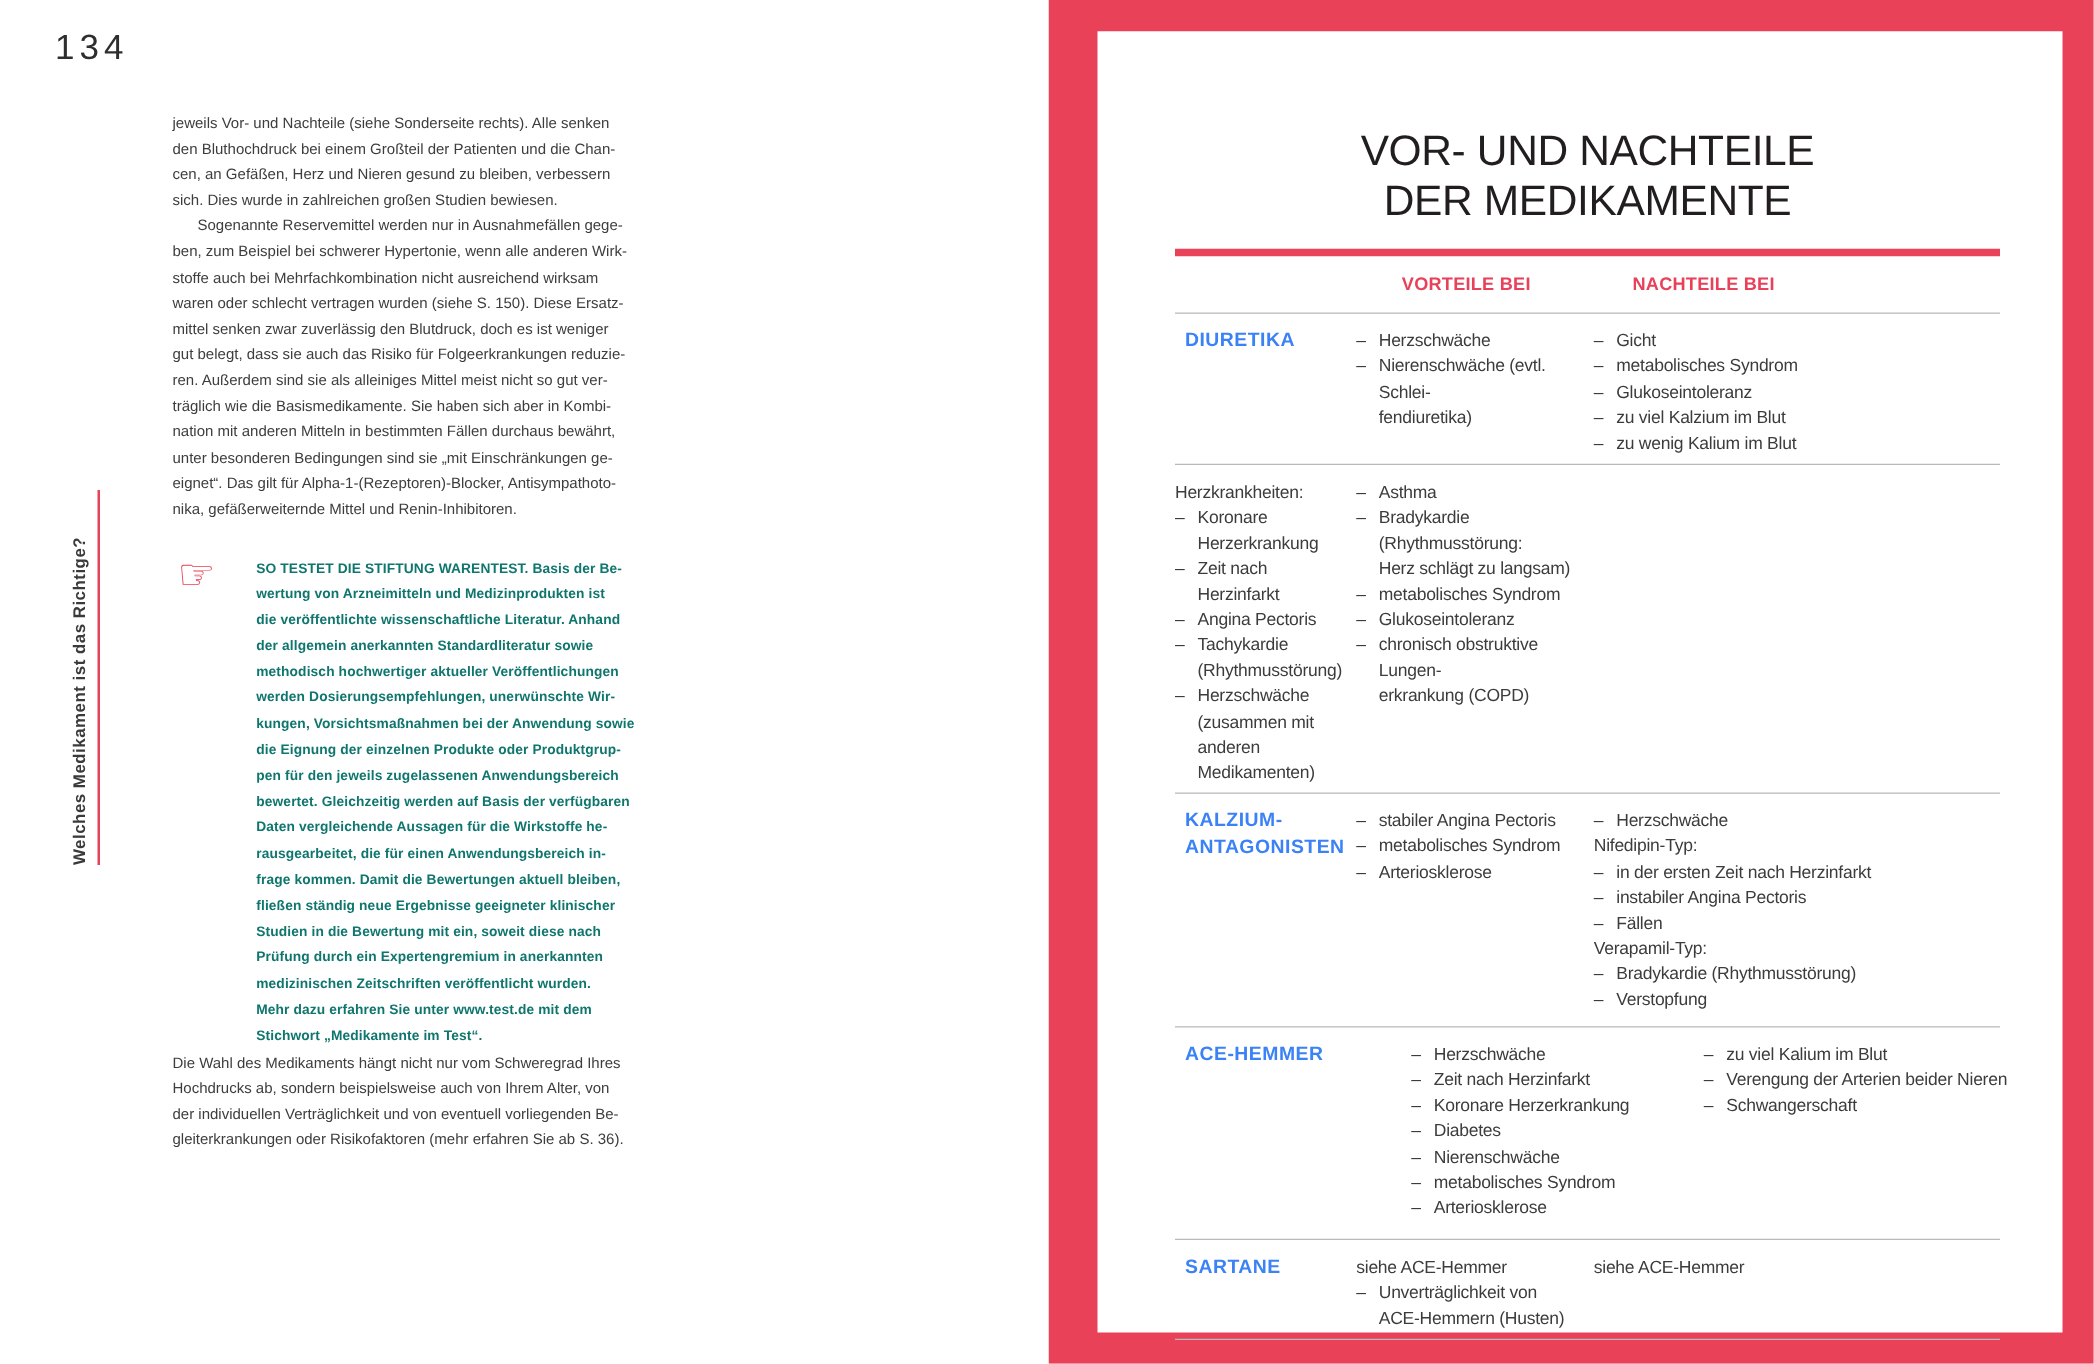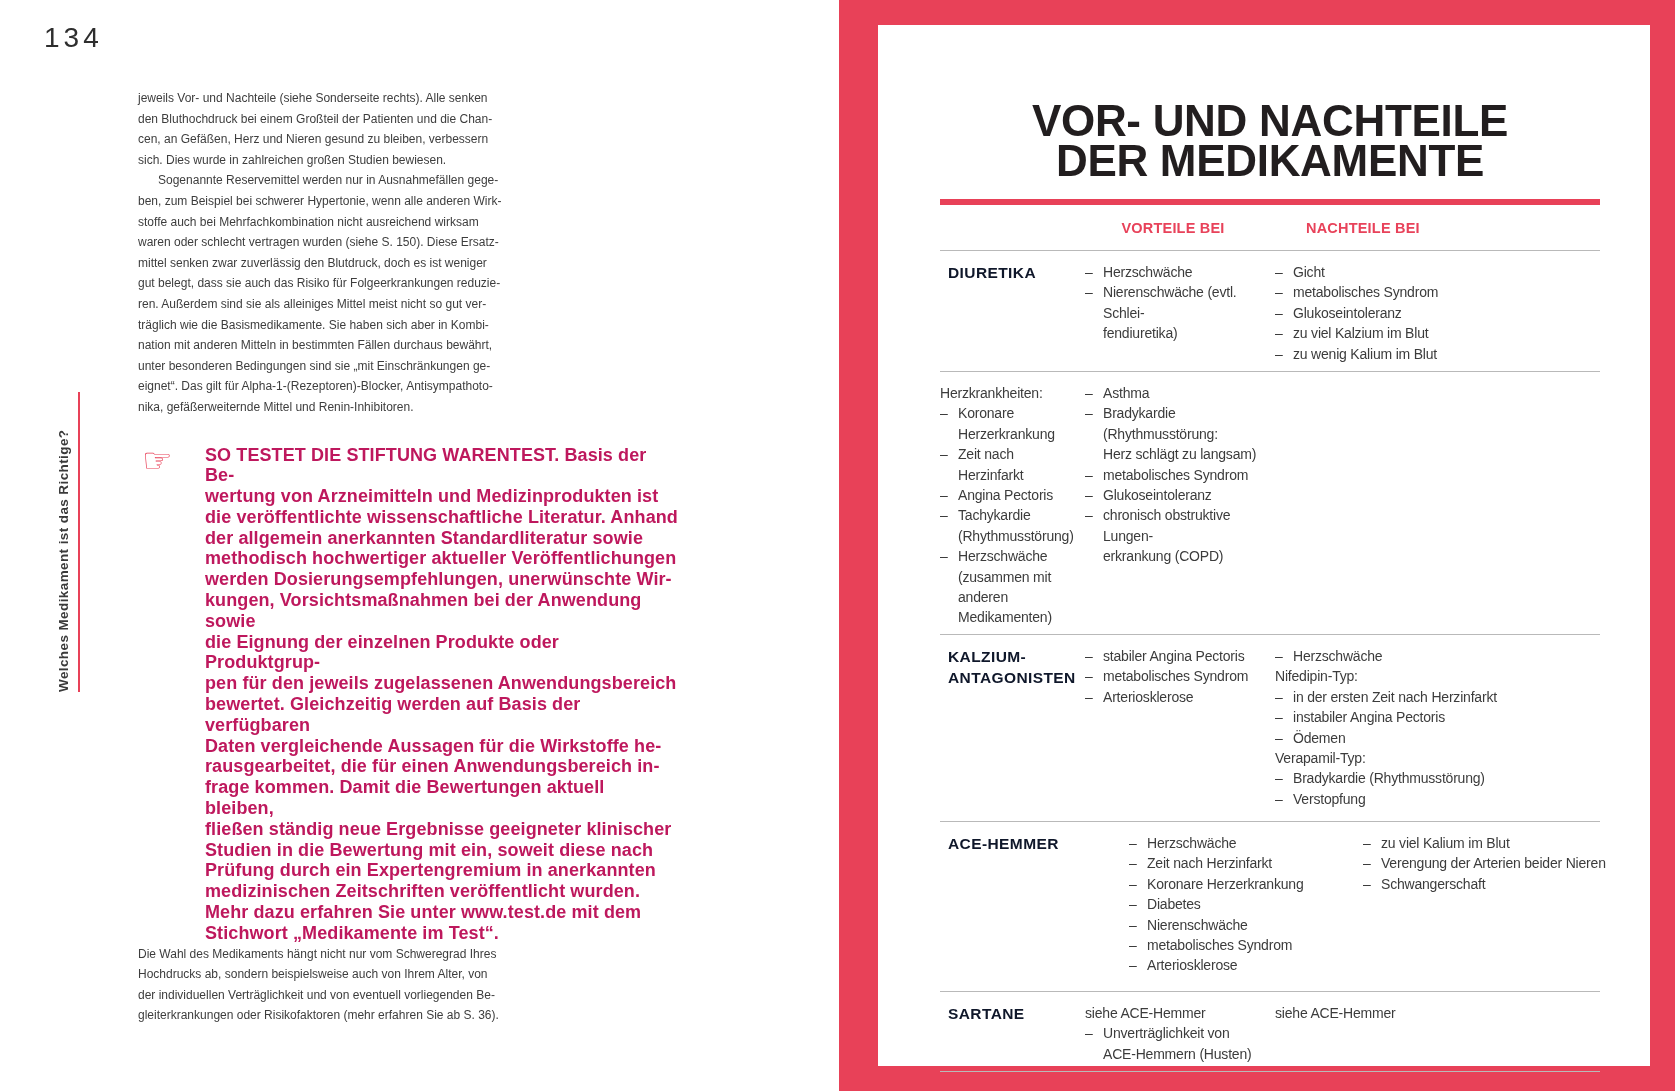--- a/index.html
+++ b/index.html
@@ -15,44 +15,44 @@
   .sidebar-text { writing-mode:vertical-rl; transform:rotate(180deg);
                   font-size:13.5px; font-weight:bold; color:#3a3a3a; letter-spacing:.4px;
                   line-height:24px; }
   .sidebar-rule { width:2px; background:#e84158; margin-left:2px; }
 
   .body-col { position:absolute; left:138px; top:88px; width:540px; }
   .para { font-size:12px; line-height:20.6px; color:#3d3d3d; white-space:pre-wrap; }
   .callout { display:flex; margin-top:27px; }
   .hand-icon { width:67px; flex:0 0 67px; font-family:"DejaVu Sans", sans-serif;
                font-size:34px; color:#e84158; line-height:30px; padding-left:4px; }
-  .callout-text { font-size:18px; font-weight:bold; color:#be185d; line-height:20.8px;
+  .callout-text { font-size:11px; font-weight:bold; color:#0f766e; line-height:20.8px;
                   white-space:pre-wrap; letter-spacing:.1px; }
   .para2 { }
 
   
   .right-frame { position:absolute; left:839px; top:0; width:836px; height:1091px;
                  background:#e84158; }
   .right-panel { position:absolute; left:39px; top:25px; width:772px; height:1041px;
                  background:#ffffff; }
   .panel-inner { margin:0 50px 0 62px; width:660px; }
-  .panel-title { margin-top:76px; text-align:center; font-size:44px; line-height:40px;
-                 font-weight:bold; color:#221e1f; letter-spacing:-.3px; white-space:pre-line; }
+  .panel-title { margin-top:76px; text-align:center; font-size:34px; line-height:40px;
+                 font-weight:normal; color:#221e1f; letter-spacing:-.3px; white-space:pre-line; }
   .title-rule { margin-top:18px; height:6px; background:#e84158; }
 
   .thead { display:grid; grid-template-columns:145px 190px 325px; height:46px;
            border-bottom:1px solid #b9b9b9; align-items:center; }
   .thead .h { font-size:14.5px; font-weight:bold; color:#e8425a; letter-spacing:.2px; }
   .thead .h.adv { text-align:center; padding-right:14px; }
   .thead .h.dis { padding-left:31px; }
 
   .trow { display:grid; grid-template-columns:145px 190px 325px;
           border-bottom:1px solid #b9b9b9; }
   .cell { padding-top:11px; padding-bottom:6px; }
-  .drug-name { font-size:15.5px; font-weight:bold; color:#0f172a; letter-spacing:.4px;
+  .drug-name { font-size:15.5px; font-weight:bold; color:#3b82f6; letter-spacing:.4px;
                line-height:21px; white-space:pre-line; padding-left:8px; padding-right:6px; }
   .items { font-size:14px; color:#3c3c3c; line-height:20.4px; letter-spacing:-.2px;
            padding-right:14px; }
   .item { position:relative; padding-left:18px; white-space:pre-line; }
   .item.nodash { padding-left:0; }
   .bullet { position:absolute; left:0; top:0; }
 </style>
 </head>
 <body>
 
@@ -163,21 +163,21 @@
               <div class="cell items">
                 <div class="item"><span class="bullet">–</span><span>stabiler Angina Pectoris</span></div>
                 <div class="item"><span class="bullet">–</span><span>metabolisches Syndrom</span></div>
                 <div class="item"><span class="bullet">–</span><span>Arteriosklerose</span></div>
               </div>
               <div class="cell items">
                 <div class="item"><span class="bullet">–</span><span>Herzschwäche</span></div>
                 <div class="item nodash"><span>Nifedipin-Typ:</span></div>
                 <div class="item"><span class="bullet">–</span><span>in der ersten Zeit nach Herzinfarkt</span></div>
                 <div class="item"><span class="bullet">–</span><span>instabiler Angina Pectoris</span></div>
-                <div class="item"><span class="bullet">–</span><span>Ödemen</span></div>
+                <div class="item"><span class="bullet">–</span><span>Fällen</span></div>
                 <div class="item nodash"><span>Verapamil-Typ:</span></div>
                 <div class="item"><span class="bullet">–</span><span>Bradykardie (Rhythmusstörung)</span></div>
                 <div class="item"><span class="bullet">–</span><span>Verstopfung</span></div>
               </div>
             </div>
             <div class="trow" style="min-height: 170px; gap: 44px;">
               <div class="cell drug-name">ACE-HEMMER</div>
               <div class="cell items">
                 <div class="item"><span class="bullet">–</span><span>Herzschwäche</span></div>
                 <div class="item"><span class="bullet">–</span><span>Zeit nach Herzinfarkt</span></div>

